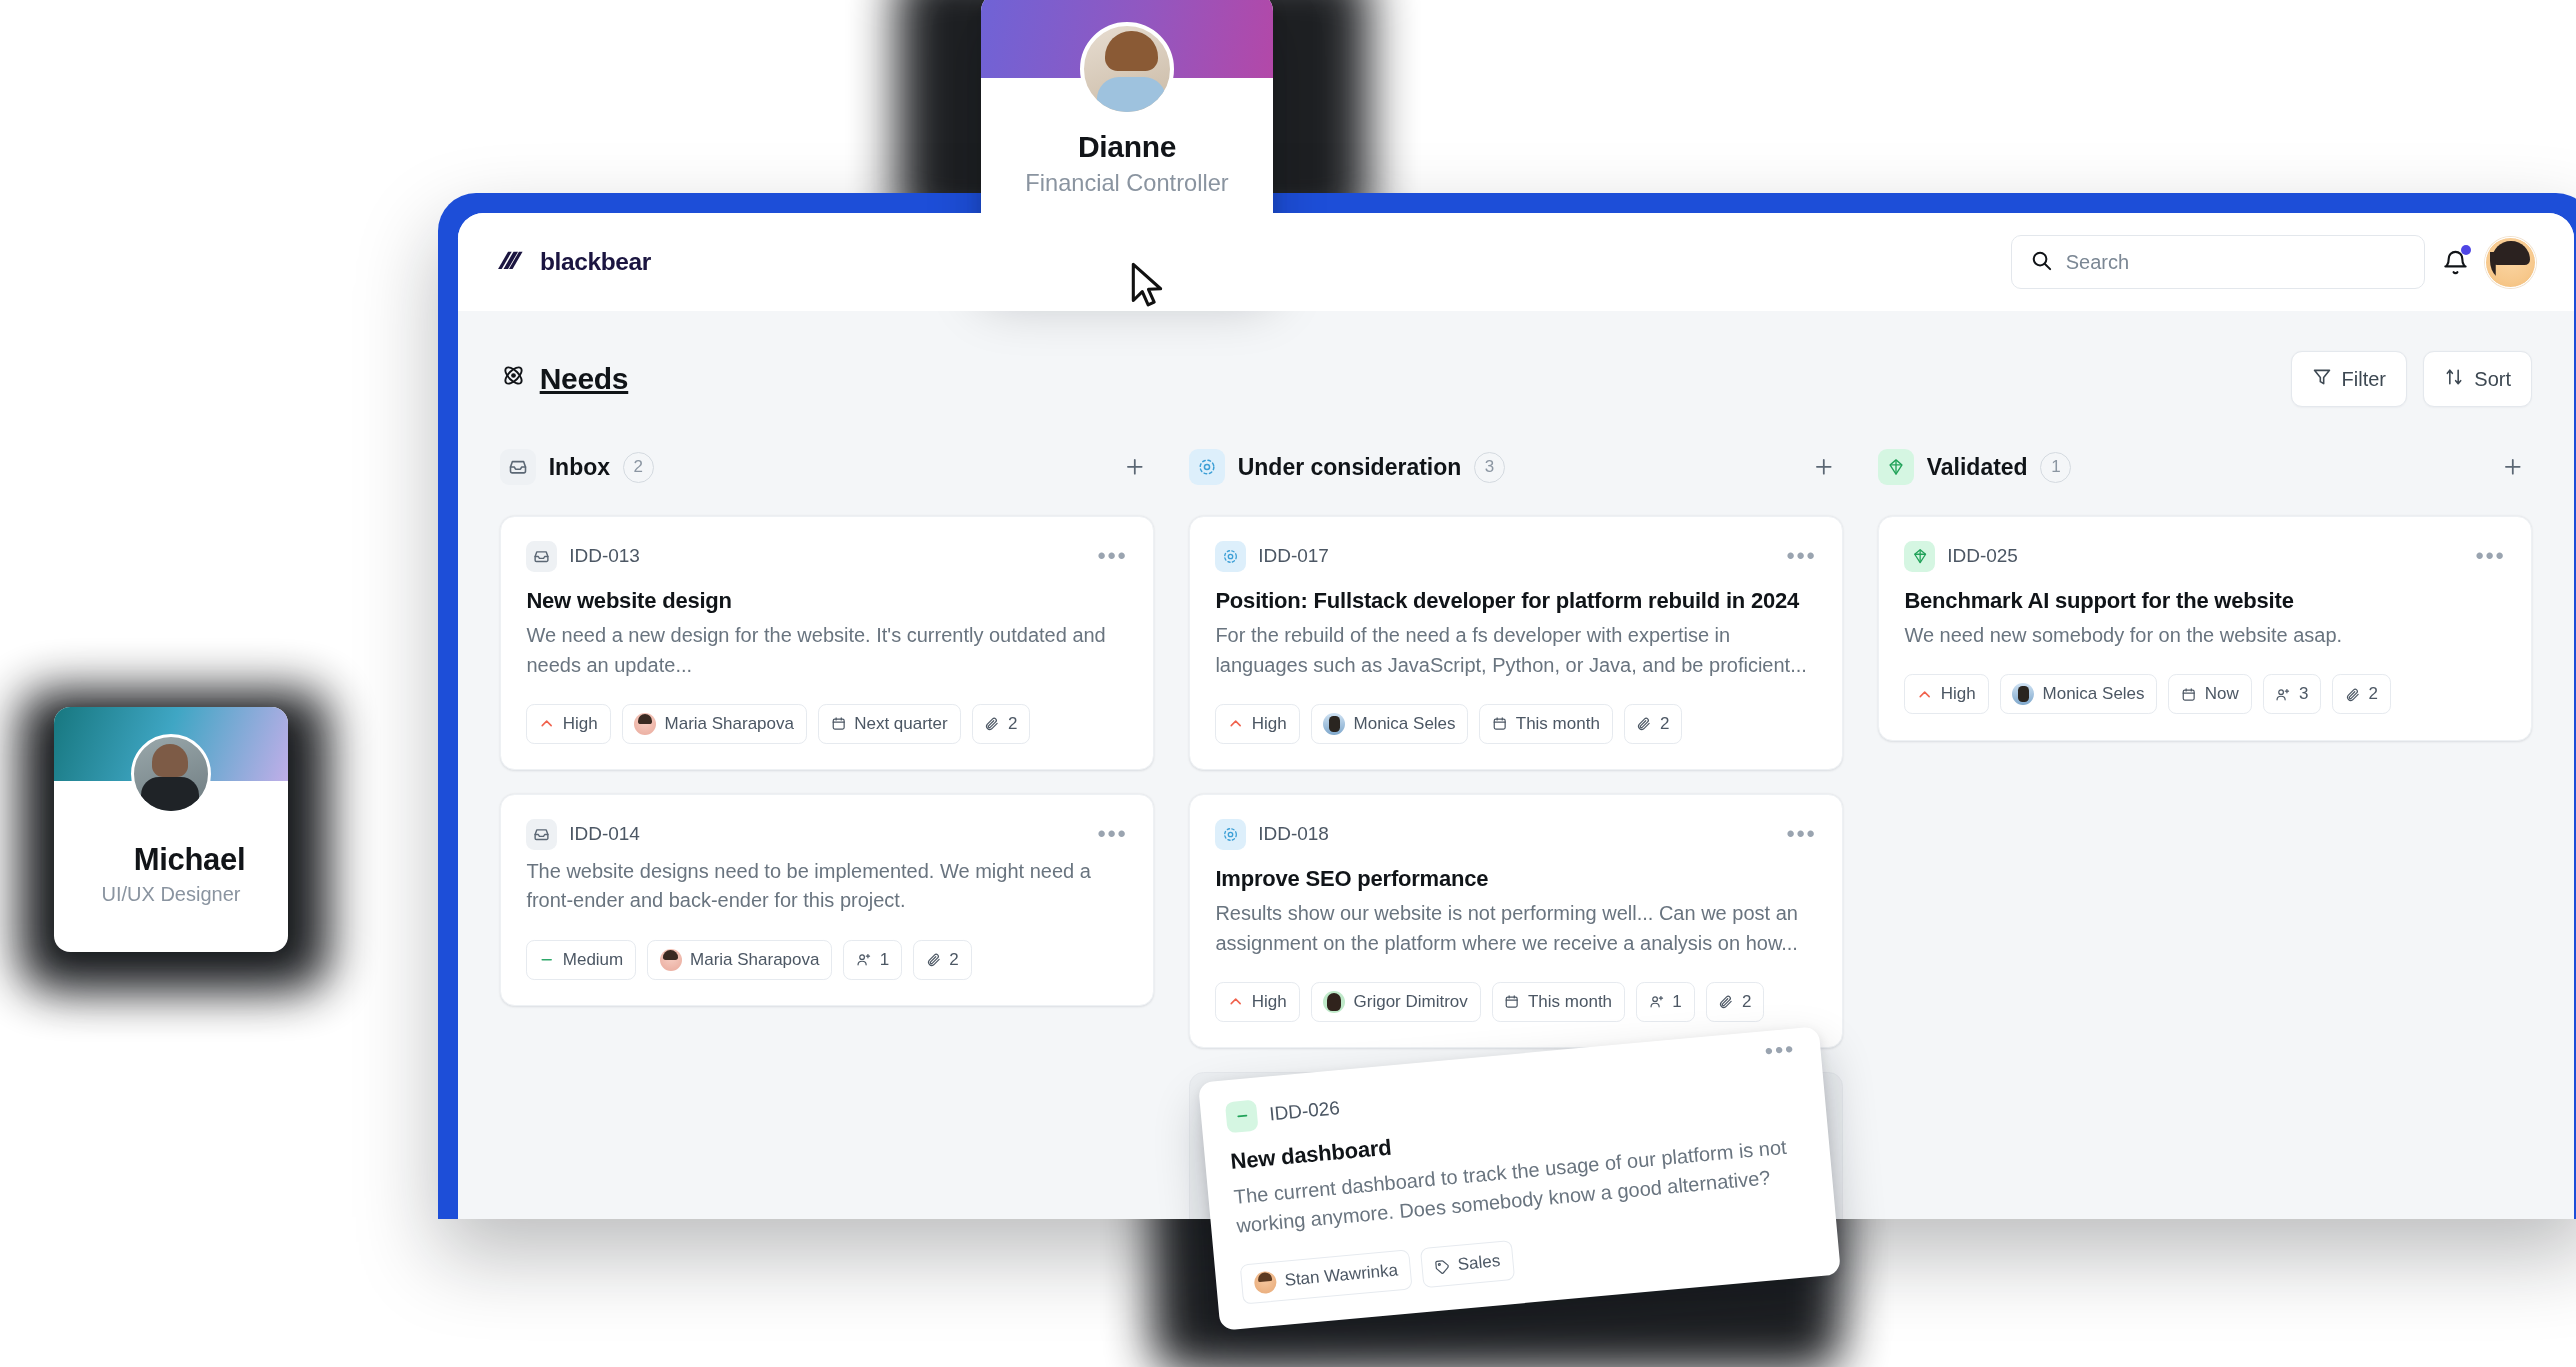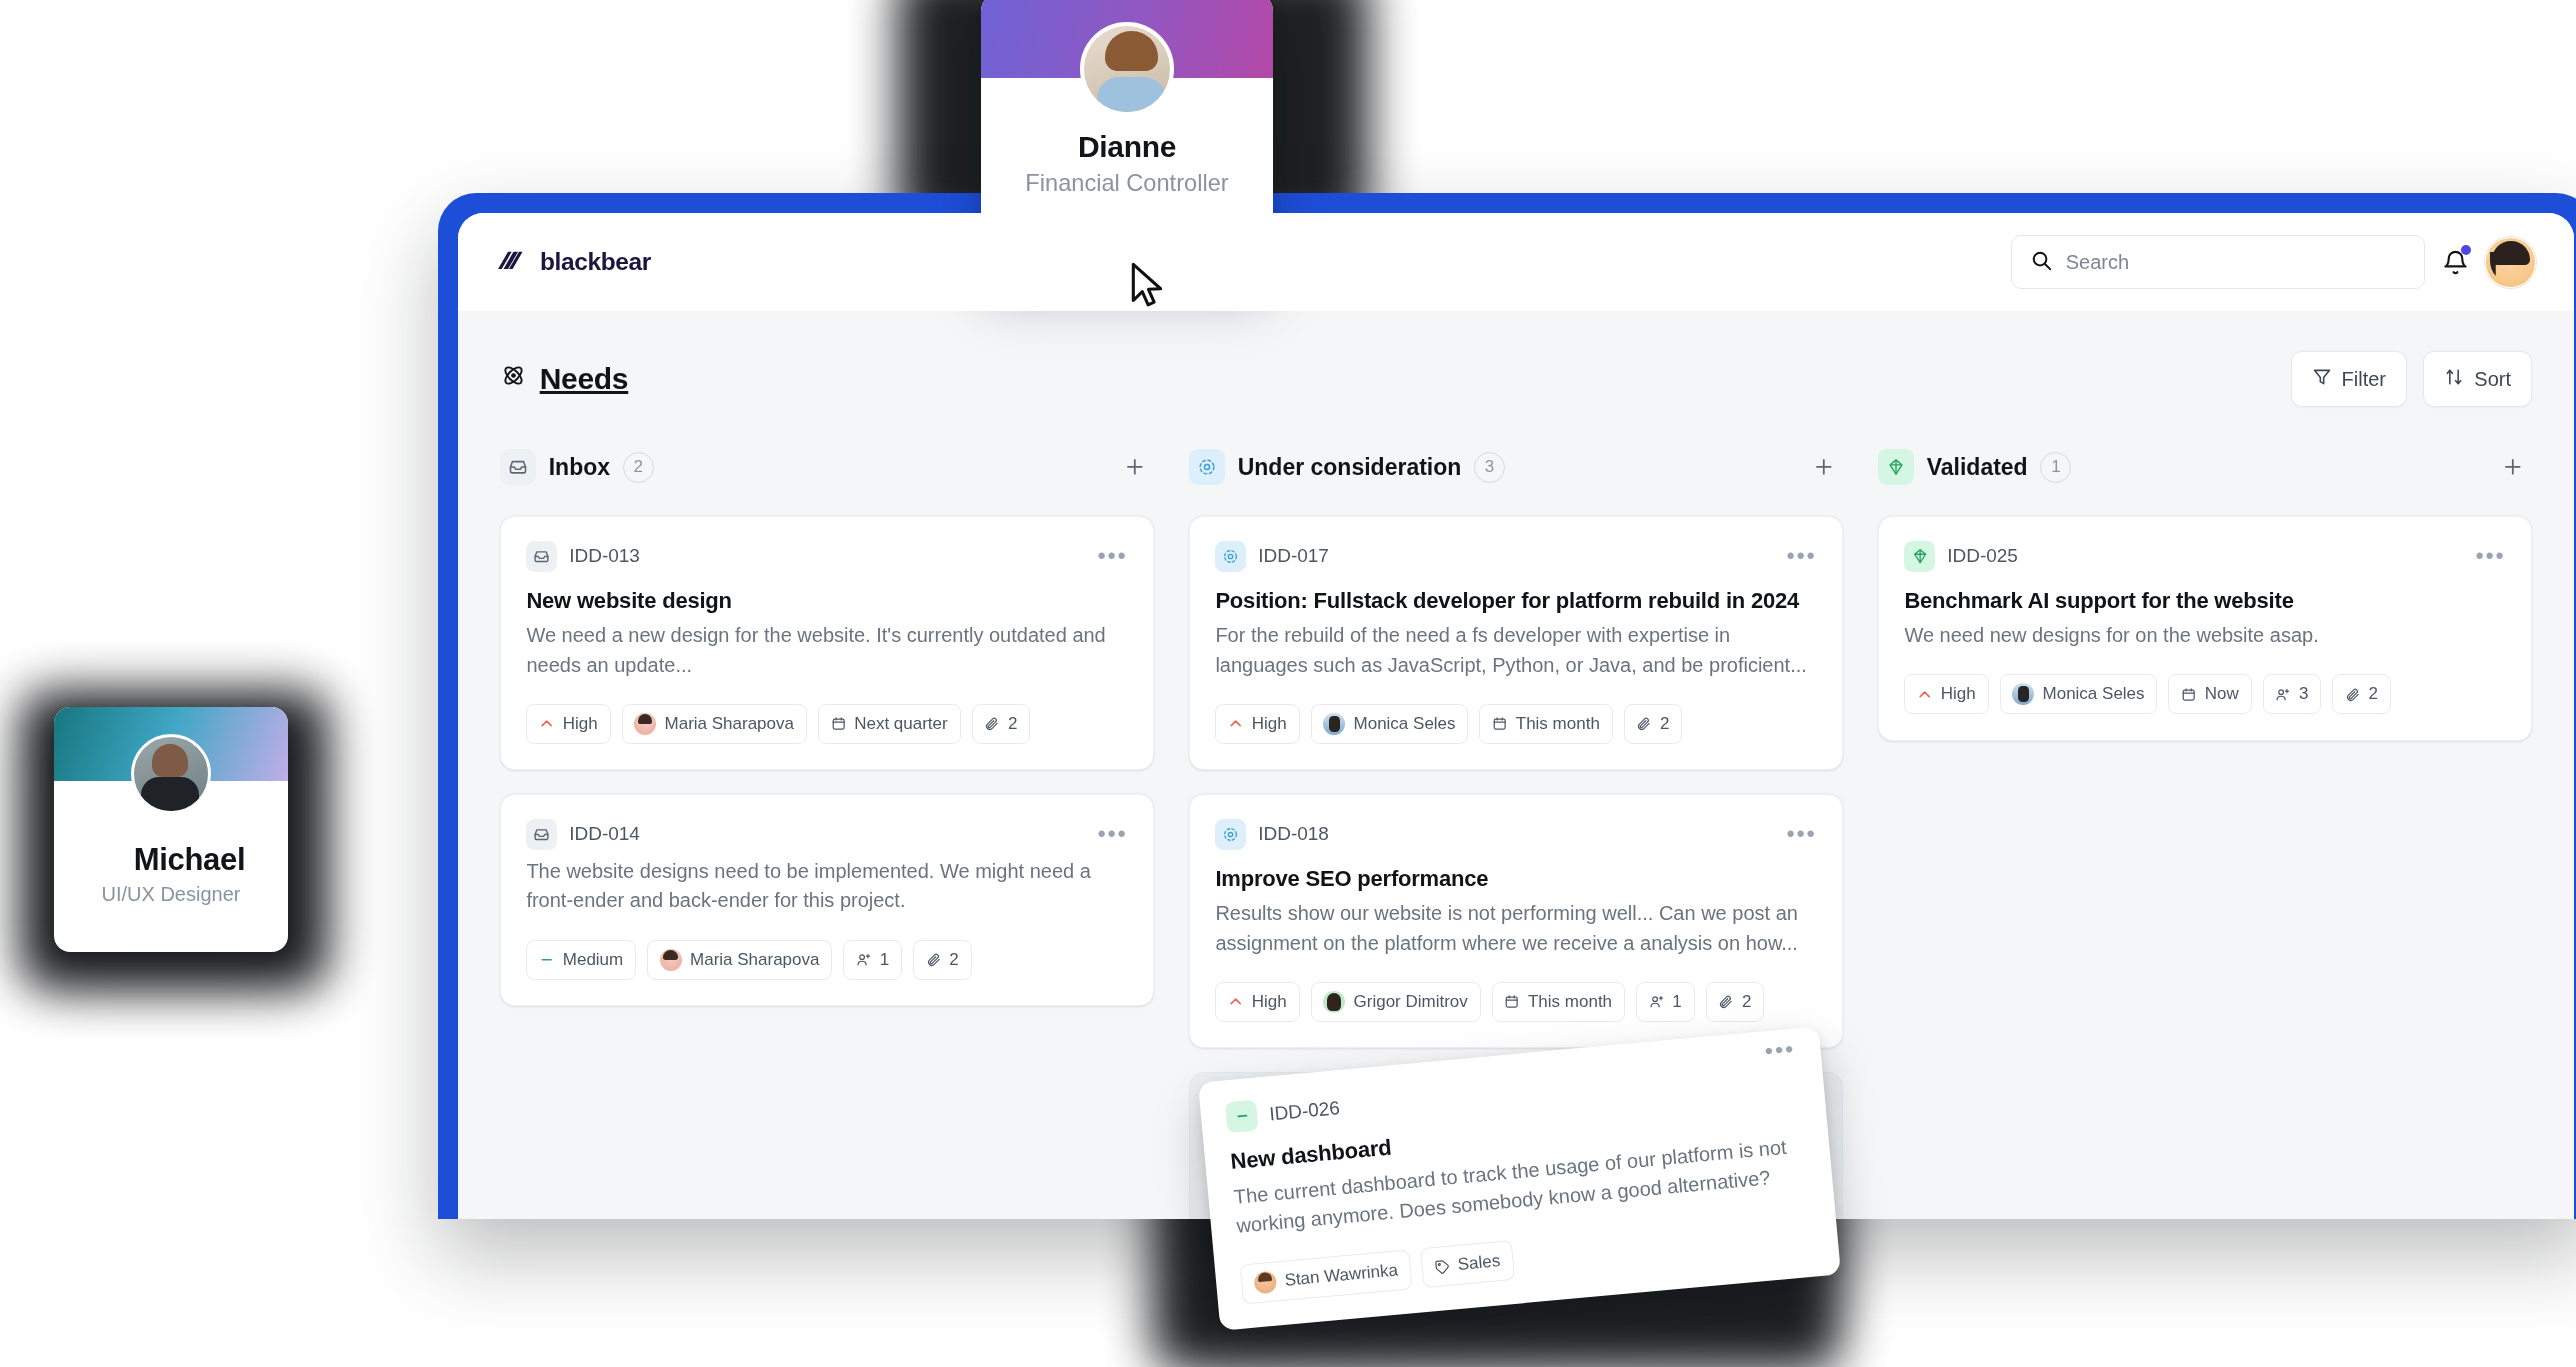--- a/index.html
+++ b/index.html
@@ -542,21 +542,21 @@
                   <span class="card-badge ci-valid">
                     <svg width="16.3" height="16.3" viewBox="0 0 24 24" fill="none" stroke="#21a259" stroke-width="1.9" stroke-linejoin="round">
                         <path d="M12 2.5 20 9.2 12 21.5 4 9.2z"></path>
                         <path d="M4 9.2h16M12 2.5V21.5"></path>
                       </svg>
                   </span>
                   <span class="card-id">IDD-025</span>
                   <span class="card-menu">•••</span>
                 </div>
                 <div class="card-title">Benchmark AI support for the website</div>
-                <div class="card-desc">We need new designs for on the website asap.</div>
+                <div class="card-desc">We need new somebody for on the website asap.</div>
                 <div class="chips">
                   <span class="chip">
                     <svg width="15.4" height="15.4" viewBox="0 0 24 24" fill="none" stroke="#f0624d" stroke-width="2.4" stroke-linecap="round" stroke-linejoin="round">
                         <polyline points="5,15 12,8 19,15"></polyline>
                       </svg>
                     <span>High</span>
                   </span>
                   <span class="chip">
                     <span class="chip-av av-monica"></span>
                     <span>Monica Seles</span>

